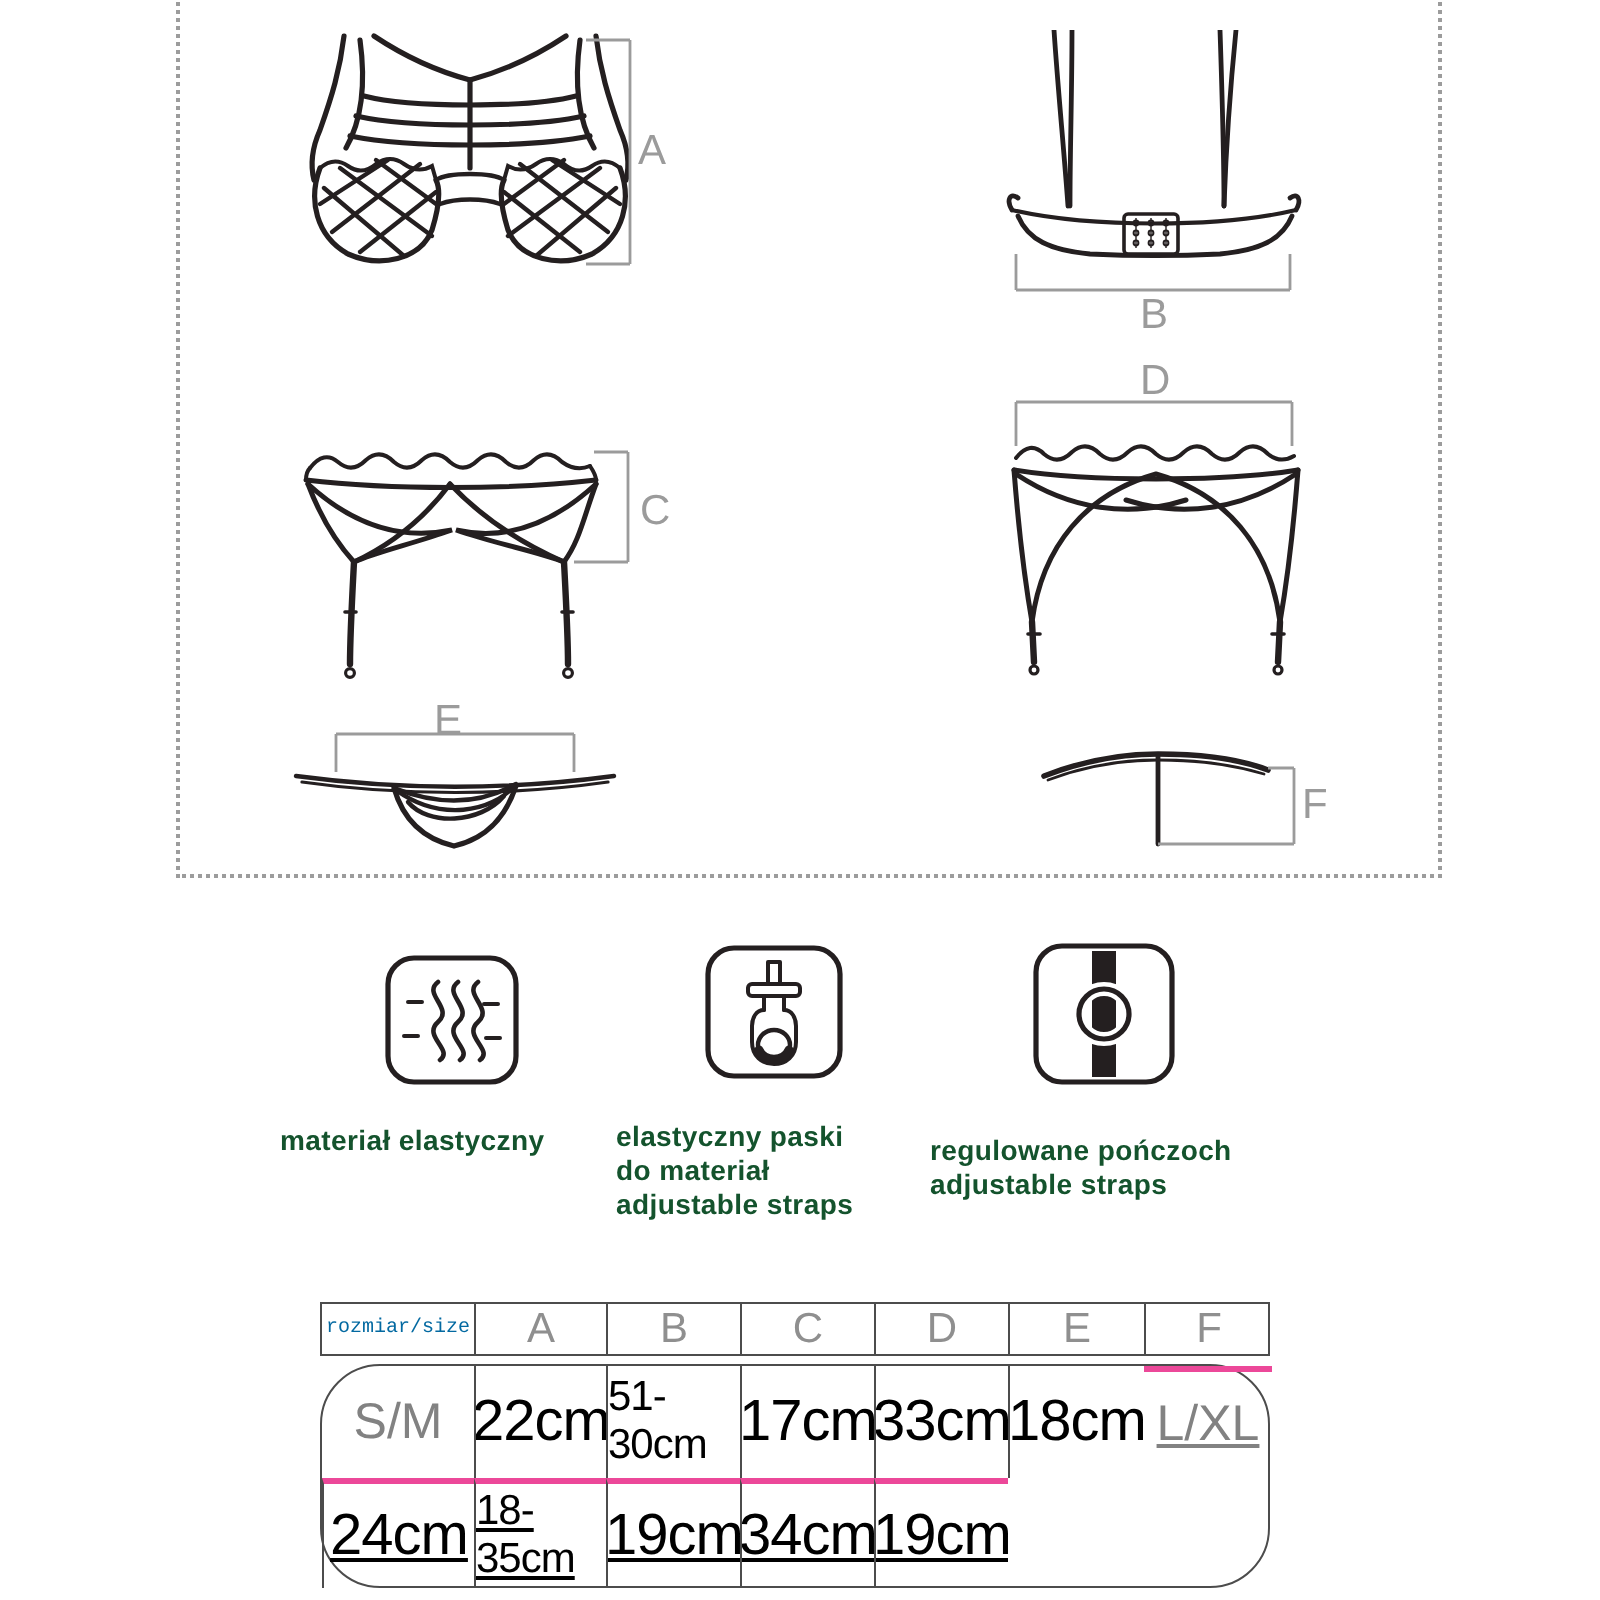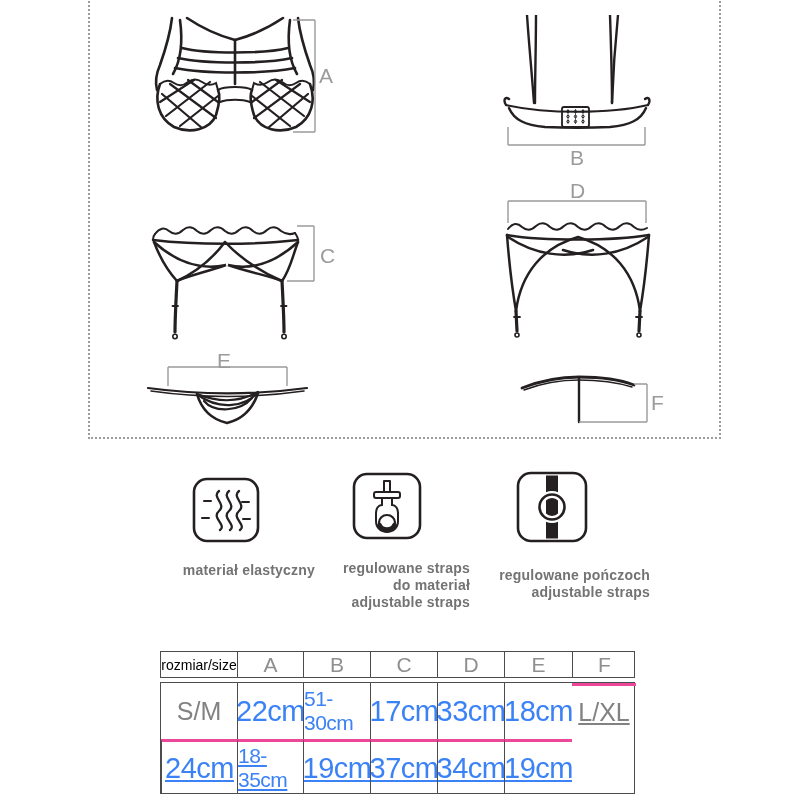--- a/index.html
+++ b/index.html
@@ -5,36 +5,36 @@
   html,body{margin:0;padding:0;background:#fff;}
   #page{position:relative;width:800px;height:800px;background:#ffffff;overflow:hidden;
         font-family:"Liberation Sans", sans-serif;}
   
   .diagram-frame{position:absolute;left:88px;top:-8px;width:629px;height:445px;
         border:2px dotted #9c9c9c;border-top:none;}
   .sketch{position:absolute;}
   .dim-letter{position:absolute;color:#9b9b9b;font-size:21px;line-height:21px;}
   
   .icon-box{position:absolute;}
-  .caption{position:absolute;text-align:right;color:#737373;font-size:14px;
+  .caption{position:absolute;text-align:left;color:#14532d;font-size:14px;
         line-height:17px;font-weight:600;letter-spacing:.2px;}
   
   .tbl{position:absolute;left:160px;display:grid;
         grid-template-columns:76px 66px 67px 67px 67px 68px 64px;
         border:1px solid #4c4c4c;box-sizing:border-box;background:#fff;}
   .tbl-header{top:651px;width:475px;height:27px;}
-  .tbl-body{top:682px;width:475px;height:112px;grid-template-rows:56px 55px;}
+  .tbl-body{top:682px;width:475px;height:112px;grid-template-rows:56px 55px;border-radius:30px;}
   .cell{border-left:1px solid #4c4c4c;display:flex;align-items:center;justify-content:center;
         box-sizing:border-box;overflow:hidden;}
   .cell.first{border-left:none;}
   .cell.row2{border-top:3px solid #ec4899;text-decoration:underline;}
-  .hdr-size{font-size:14px;color:#000000;}
+  .hdr-size{font-size:10px;color:#0369a1;font-family:Liberation Mono, monospace;}
   .hdr-letter{font-size:21px;color:#8f8f8f;}
   .size-label{font-size:25px;color:#828282;}
-  .val{font-size:29px;color:#3b82f6;letter-spacing:-0.5px;}
+  .val{font-size:29px;color:#000000;letter-spacing:-0.5px;}
   .val.small-val{font-size:21px;}
 </style>
 </head>
 <body>
 
 <div id="page">
 
   <div class="diagram-frame"></div>
 
   <svg class="sketch" style="left:150px;top:10px" width="170" height="126" viewBox="0 0 170 126">
@@ -228,21 +228,21 @@
     <rect x="2" y="2" width="68" height="68" rx="13" stroke="#241f20" stroke-width="2.6" fill="none"></rect>
     <rect x="30" y="4.5" width="12" height="63" fill="#241f20"></rect>
     <circle cx="36" cy="36" r="12.5" stroke="#ffffff" stroke-width="7" fill="none"></circle>
     <circle cx="36" cy="36" r="12.5" stroke="#241f20" stroke-width="2.6" fill="none"></circle>
   </svg>
 
   <div class="caption" style="left:140px;top:562px;width:175px">
     <div>materiał elastyczny</div>
   </div>
   <div class="caption" style="left:308px;top:560px;width:162px">
-    <div>regulowane straps</div>
+    <div>elastyczny paski</div>
     <div>do materiał</div>
     <div>adjustable straps</div>
   </div>
   <div class="caption" style="left:465px;top:567px;width:185px">
     <div>regulowane pończoch</div>
     <div>adjustable straps</div>
   </div>
 
   <div class="tbl tbl-header">
     <div class="cell first hdr-size">rozmiar/size</div>
@@ -260,18 +260,17 @@
     <div class="cell val">22cm</div>
     <div class="cell val small-val">51-30cm</div>
     <div class="cell val">17cm</div>
     <div class="cell val">33cm</div>
     <div class="cell val">18cm</div>
 
     <div class="cell first row2 size-label">L/XL</div>
     <div class="cell row2 val">24cm</div>
     <div class="cell row2 val small-val">18-35cm</div>
     <div class="cell row2 val">19cm</div>
-    <div class="cell row2 val">37cm</div>
     <div class="cell row2 val">34cm</div>
     <div class="cell row2 val">19cm</div>
   </div>
 
 </div>
 
 </body></html>

